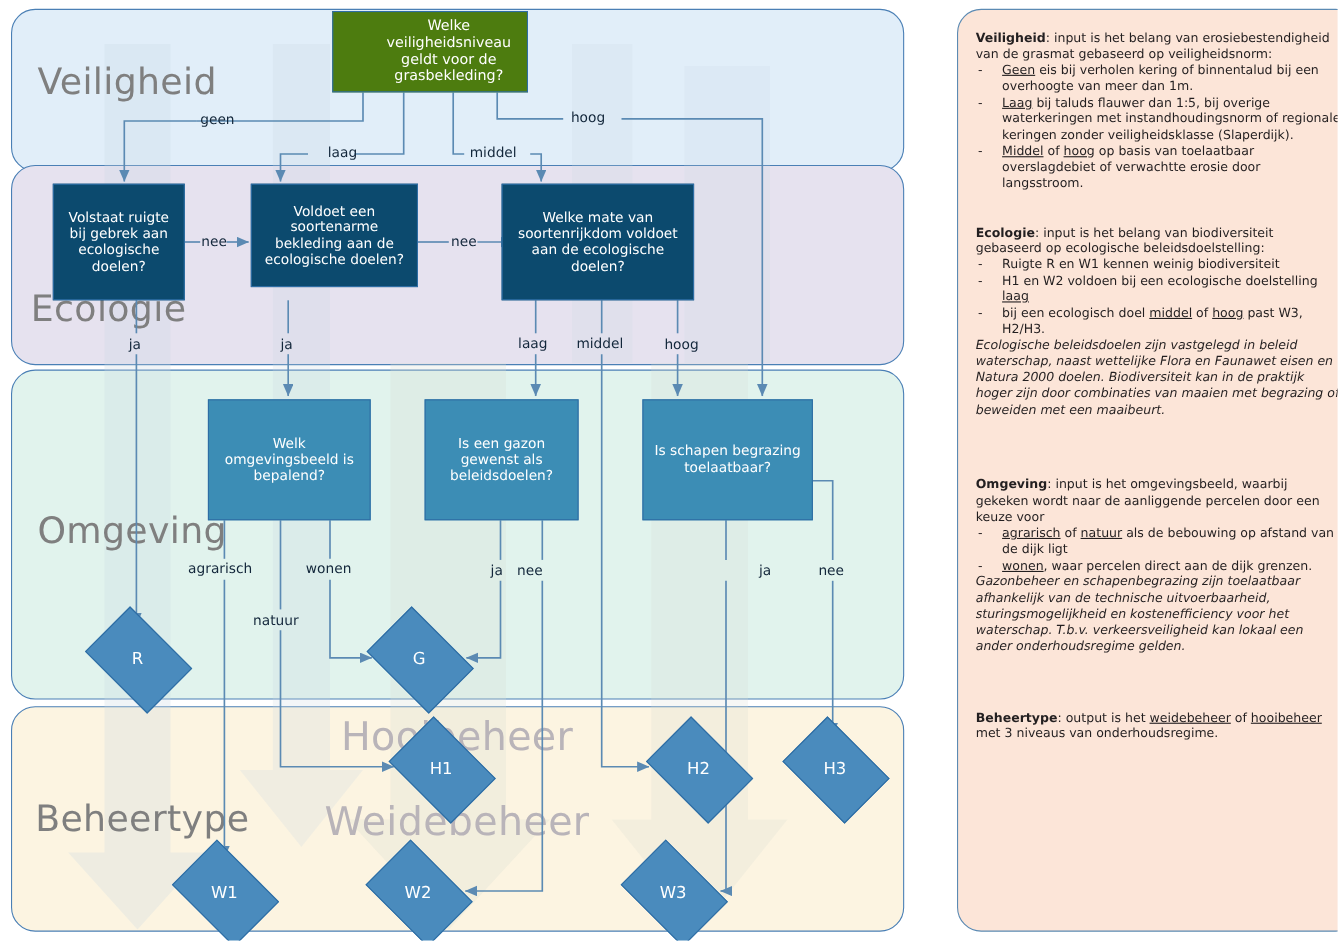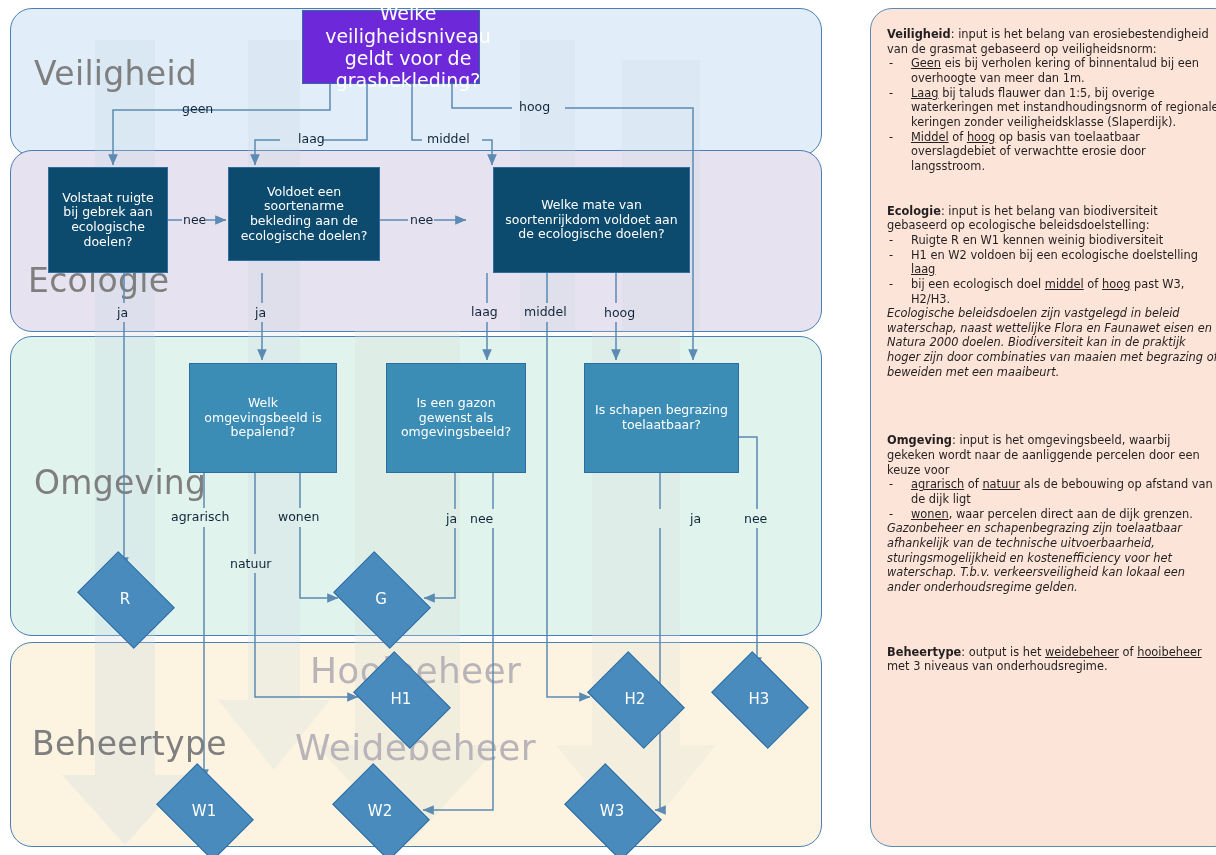--- a/index.html
+++ b/index.html
@@ -25,28 +25,28 @@
   .bl-hooi      {left:310px;top:653px;color:#b9b4b9;font-size:36px;}
   .bl-weide     {left:295px;top:730px;color:#b9b4b9;font-size:36px;}
 
   
   .bgarrow{position:absolute;opacity:.50;pointer-events:none;}
 
   
   .pbox{position:absolute;box-sizing:border-box;border:1.1px solid #2e6da4;
         display:flex;align-items:center;justify-content:center;text-align:center;
         color:#ffffff;line-height:1.18;padding:4px 6px;}
-  .pbox.t1{background:#6d28d9;font-size:19px;padding-left:40px;}
+  .pbox.t1{background:#4d7c0f;font-size:13px;padding-left:40px;}
   .pbox.t2{background:#0c4a6e;font-size:12.5px;}
   .pbox.t3{background:#3c8db5;font-size:12.5px;}
 
   .b-top    {left:302px;top:10px;  width:178px;height:74px;}
   .b-volstaat{left:48px; top:167px; width:120px;height:106px;}
   .b-voldoet {left:228px;top:167px; width:152px;height:94px;}
-  .b-mate    {left:493px;top:167px; width:197px;height:106px;}
+  .b-mate    {left:456px;top:167px; width:175px;height:106px;}
   .b-welk    {left:189px;top:363px; width:148px;height:110px;}
   .b-gazon   {left:386px;top:363px; width:140px;height:110px;}
   .b-schapen {left:584px;top:363px; width:155px;height:110px;}
 
   
   .dia{position:absolute;display:flex;align-items:center;justify-content:center;}
   .dia .shape{position:absolute;left:0;top:0;width:100%;height:100%;
               background:#4a8bbd;border:1px solid #2e6da4;
               transform:rotate(45deg);}
   .dia .lbl{position:relative;color:#ffffff;font-size:15px;z-index:2;}
@@ -193,21 +193,21 @@
   <div class="pbox t2 b-voldoet">
     <span>Voldoet een soortenarme bekleding aan de ecologische doelen?</span>
   </div>
   <div class="pbox t2 b-mate">
     <span>Welke mate van soortenrijkdom voldoet aan de ecologische doelen?</span>
   </div>
   <div class="pbox t3 b-welk">
     <span>Welk omgevingsbeeld is bepalend?</span>
   </div>
   <div class="pbox t3 b-gazon">
-    <span>Is een gazon gewenst als omgevingsbeeld?</span>
+    <span>Is een gazon gewenst als beleidsdoelen?</span>
   </div>
   <div class="pbox t3 b-schapen">
     <span>Is schapen begrazing toelaatbaar?</span>
   </div>
 
   <div class="dia d-R">
     <span class="shape"></span>
     <span class="lbl">R</span>
   </div>
   <div class="dia d-G">

